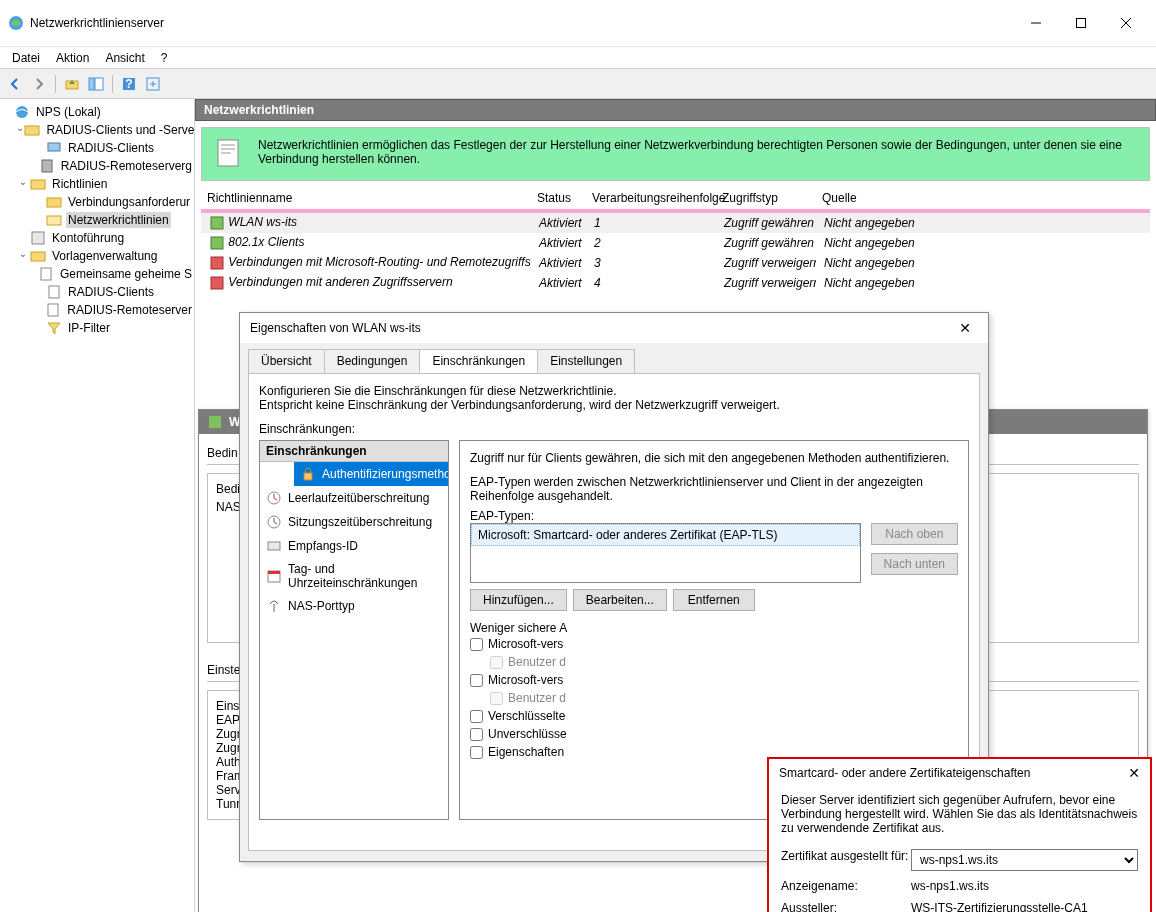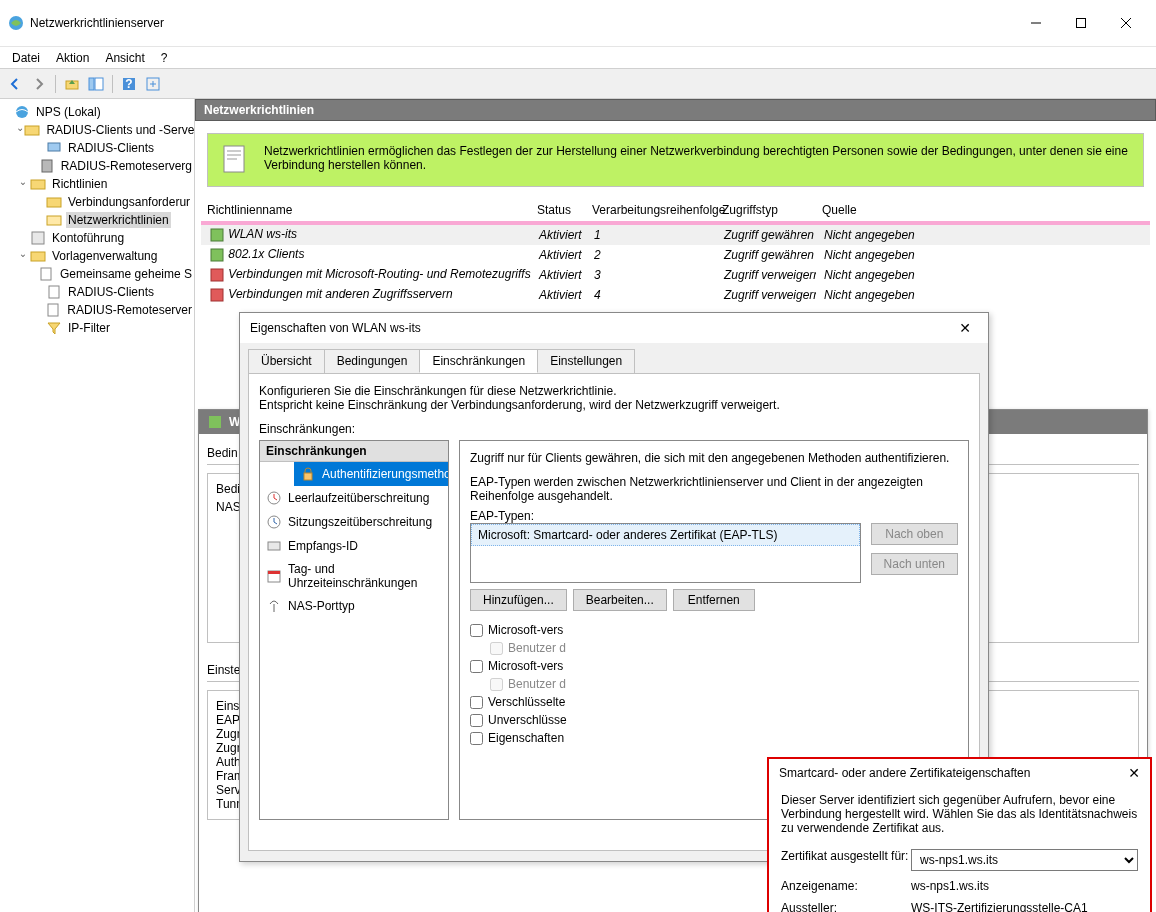--- a/index.html
+++ b/index.html
@@ -31,21 +31,21 @@
 .tree-toggle { width: 14px; text-align: center; font-size: 10px; color: #666; }
 .tree-icon { width: 16px; height: 16px; margin-right: 4px; display: inline-flex; align-items: center; justify-content: center; }
 .tree-label { padding: 1px 2px; }
 .tree-node.selected .tree-label { background: #d8d8d8; }
 .tree-children { padding-left: 16px; }
 
 
 .content-header { height: 22px; background: #7b7b7b; color: #fff; font-weight: bold; display: flex; align-items: center; padding: 0 8px; border: 1px solid #5a5a5a; }
 
 
-.info-band { margin: 12px; border: 1px solid #c0c0c0; background: #bef264; padding: 10px 12px; display: flex; gap: 12px; }
+.info-band { margin: 6px; border: 1px solid #c0c0c0; background: #86efac; padding: 10px 12px; display: flex; gap: 12px; }
 .info-band .info-icon { width: 32px; height: 32px; flex-shrink: 0; }
 .info-band .info-text { color: #000; }
 
 
 .listview { margin: 0 6px; }
 .lv-headers { display: flex; border-bottom: 4px solid #f9a8d4; }
 .lv-header { padding: 4px 6px; color: #000; border-right: 1px solid transparent; }
 .lv-row { display: flex; align-items: center; padding: 1px 0; }
 .lv-row.sel { background: #f0f0f0; }
 .lv-cell { padding: 1px 8px; overflow: hidden; white-space: nowrap; font-style: italic; }
@@ -485,20 +485,21 @@
               <div class="btn-col">
                 <button class="btn disabled">Nach oben</button>
                 <button class="btn disabled">Nach unten</button>
               </div>
             </div>
             <div class="btn-row" style="margin-bottom:10px;">
               <button class="btn">Hinzufügen...</button>
               <button class="btn">Bearbeiten...</button>
               <button class="btn">Entfernen</button>
             </div>
+            <div>Weniger sichere A</div>
             <div class="check-row">
                 <input type="checkbox" style="">
                 <span>Microsoft-vers</span>
               </div>
             <div class="check-row indent">
                 <input type="checkbox" disabled="" style="">
                 <span style="color:#888">Benutzer d</span>
               </div>
             <div class="check-row">
                 <input type="checkbox" style="">

